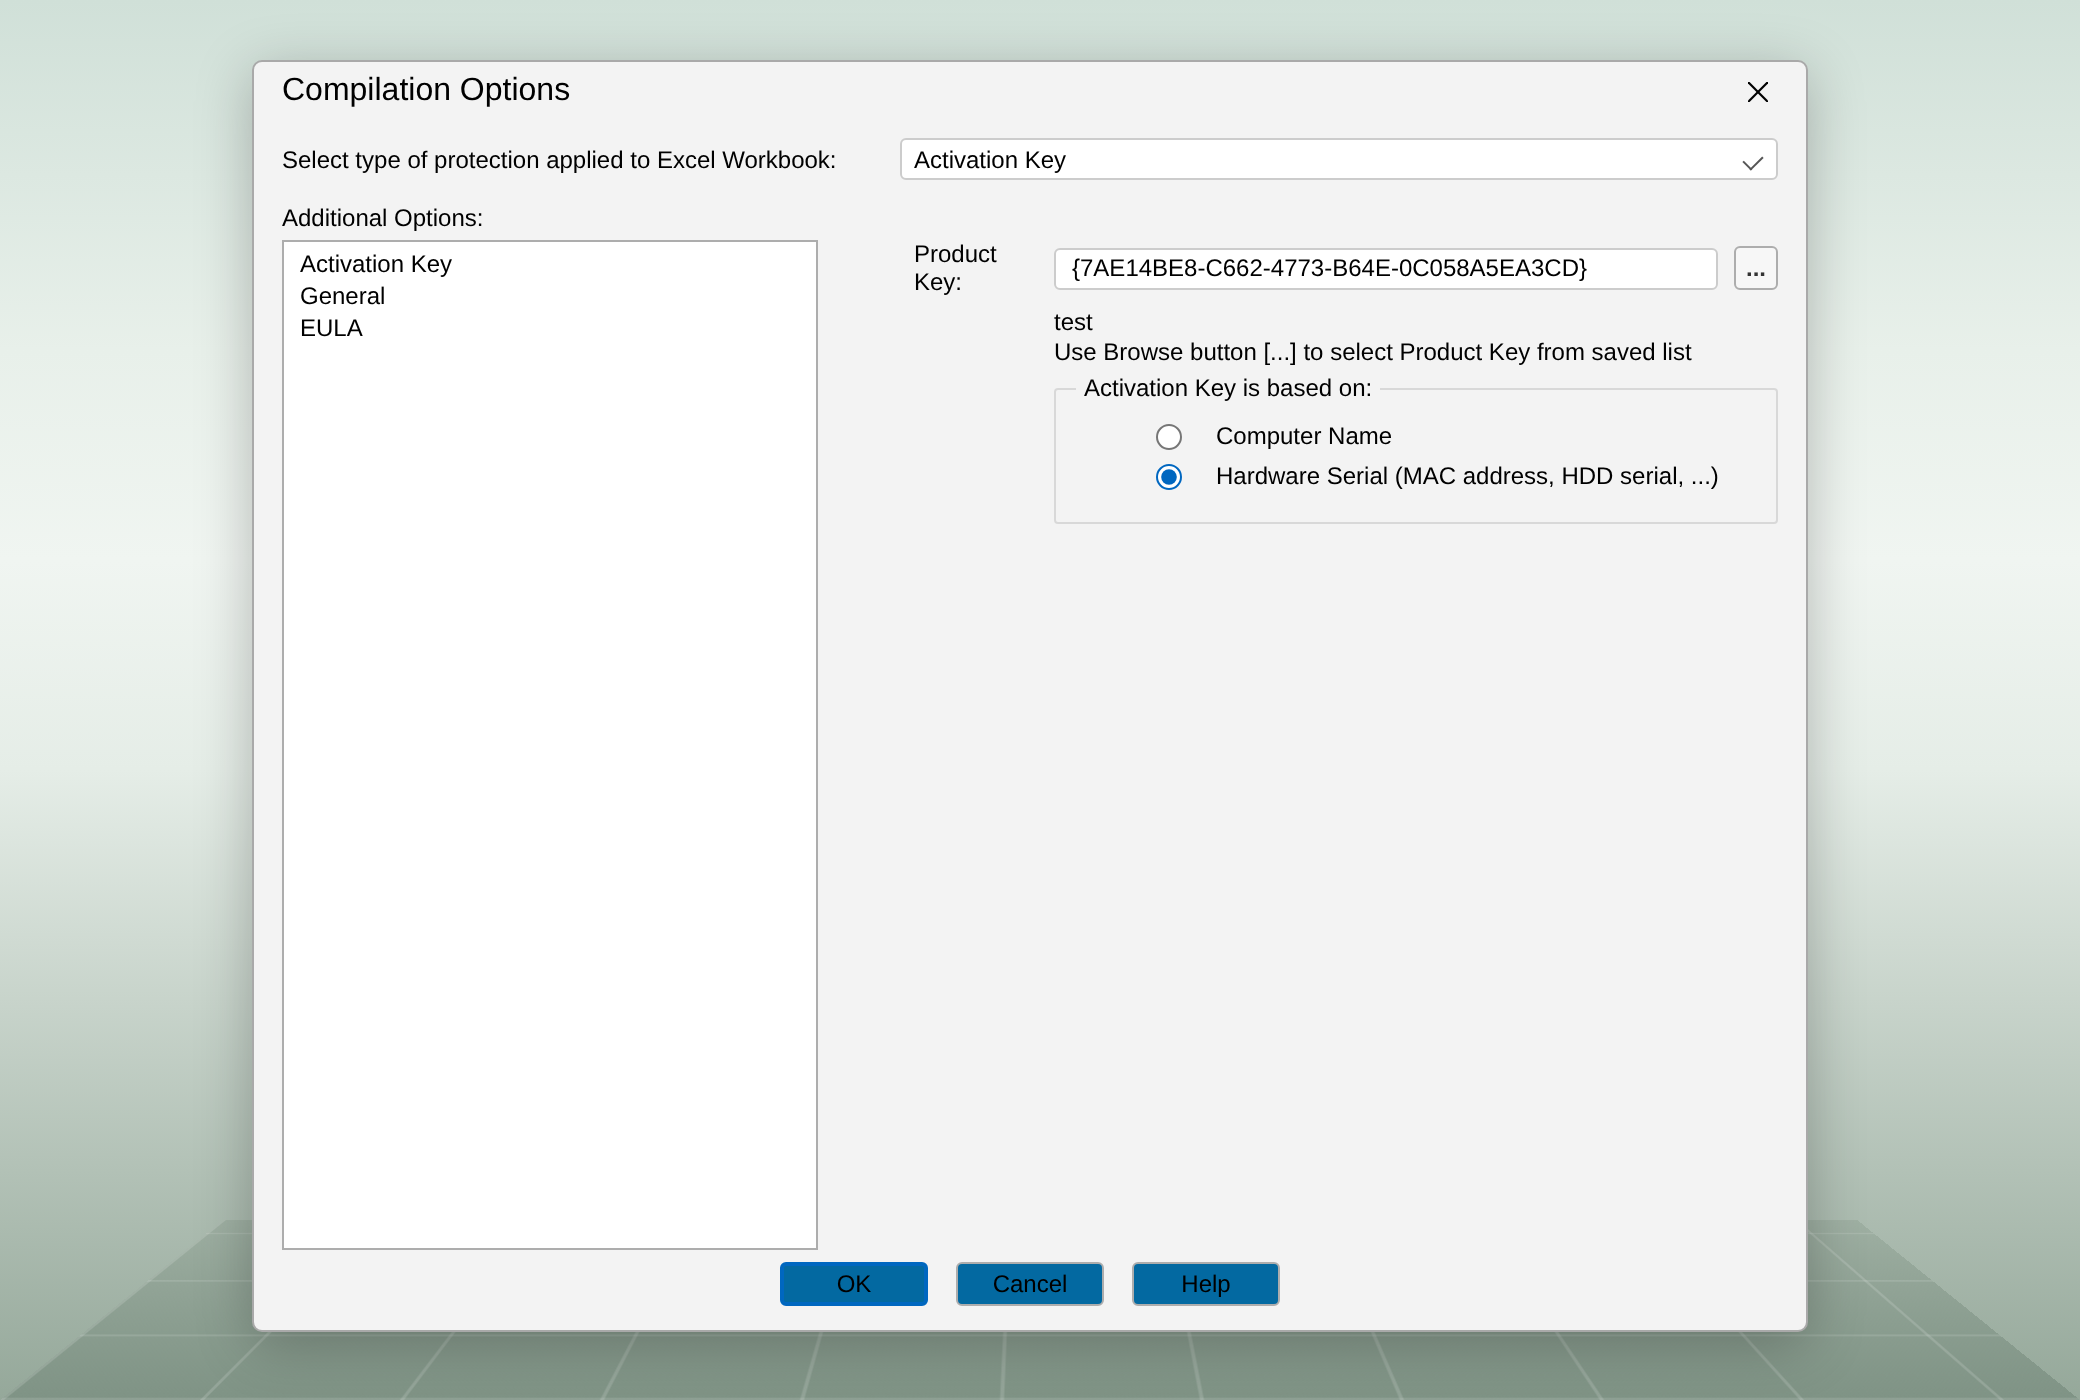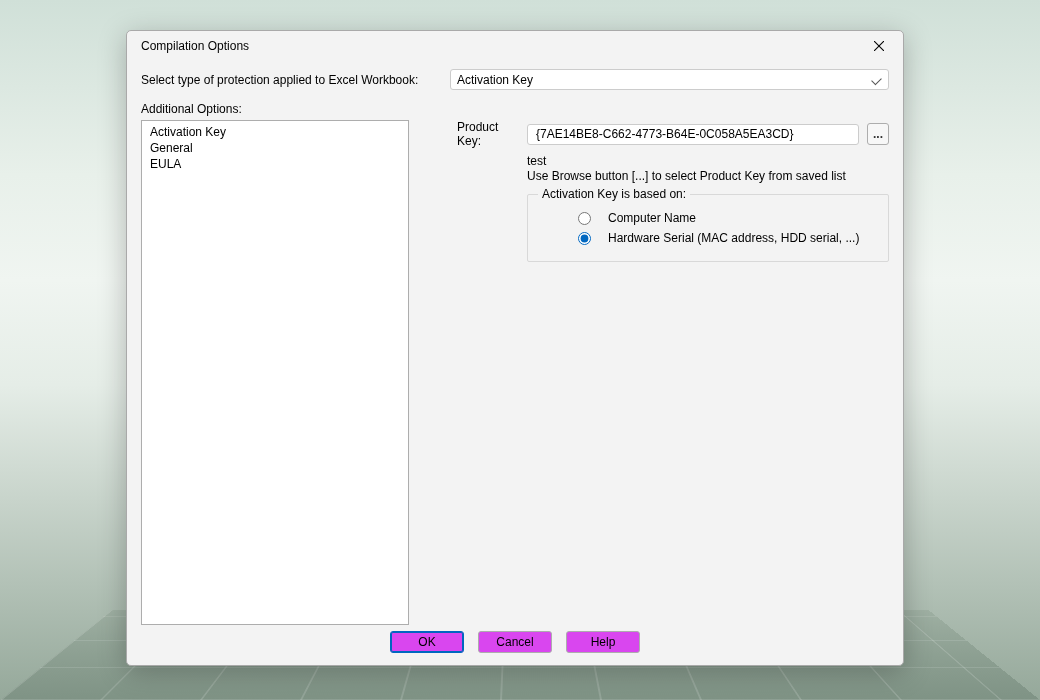--- a/index.html
+++ b/index.html
@@ -48,21 +48,21 @@
       flex-direction: column;
     }
     .titlebar {
       height: 30px;
       display: flex;
       align-items: center;
       padding: 0 8px 0 14px;
       justify-content: space-between;
     }
     .titlebar span {
-      font-size: 12px;
+      font-size: 16px;
       color: #000;
     }
     .close-btn {
       width: 32px;
       height: 24px;
       display: flex;
       align-items: center;
       justify-content: center;
       cursor: pointer;
       border-radius: 3px;
@@ -224,21 +224,21 @@
       align-items: center;
       justify-content: center;
       gap: 14px;
       padding-bottom: 6px;
     }
     .btn {
       width: 74px;
       height: 22px;
       border: 1px solid #adadad;
       border-radius: 3px;
-      background: #d946ef;
+      background: #0369a1;
       cursor: pointer;
       color: #000;
       display: flex;
       align-items: center;
       justify-content: center;
     }
     .btn.default {
       border-color: #0067c0;
       box-shadow: 0 0 0 1px #0067c0 inset;
     }

